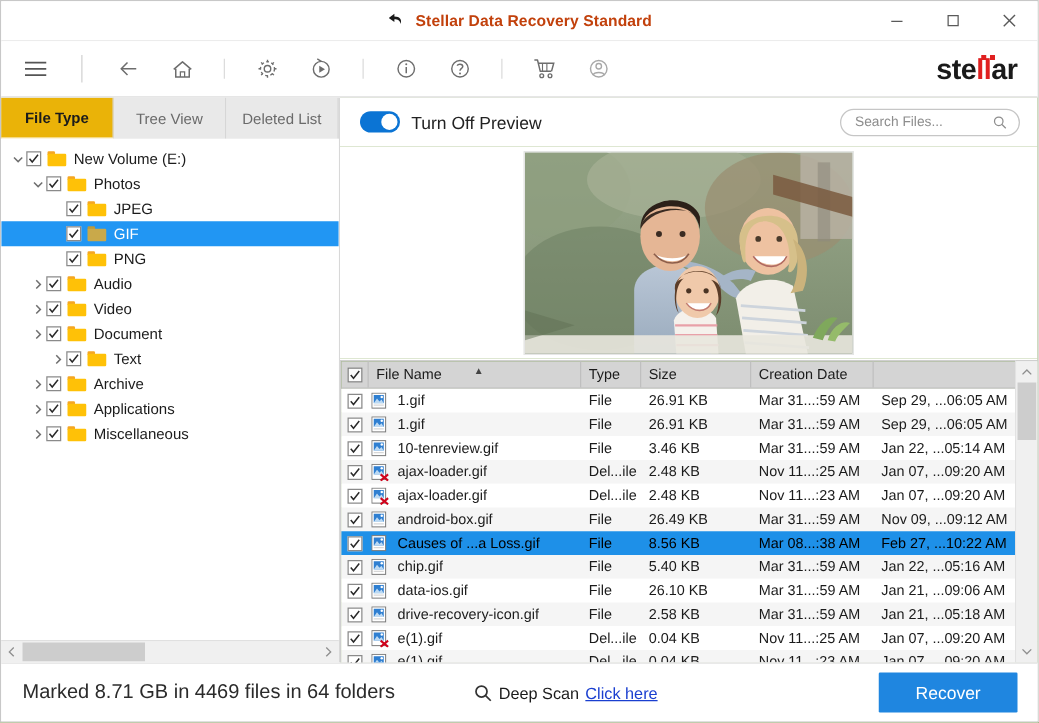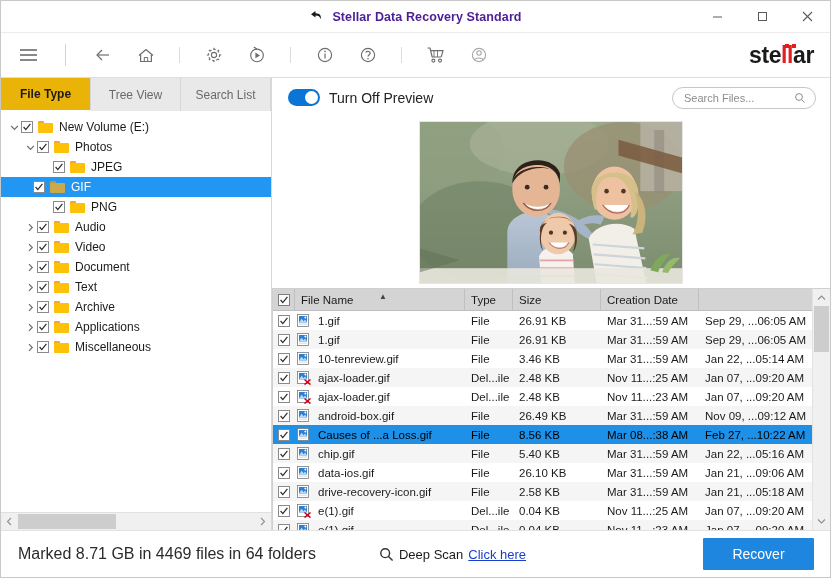--- a/index.html
+++ b/index.html
@@ -19,21 +19,21 @@
   .titlebar{
     height:31px;min-height:31px;background:#ffffff;
     display:flex;align-items:center;position:relative;
     border-bottom:1px solid #ececec;
   }
   .title-center{
     position:absolute;left:0;right:0;top:0;bottom:0;
     display:flex;align-items:center;justify-content:center;
     gap:8px;pointer-events:none;
   }
-  .title-text{font-size:12.5px;color:#4c1d95;font-weight:bold;letter-spacing:.1px;}
+  .title-text{font-size:12.5px;color:#c2410c;font-weight:bold;letter-spacing:.1px;}
   .back-glyph{display:flex;align-items:center;color:#111;}
   .wctrls{margin-left:auto;display:flex;align-items:center;height:100%;z-index:3;}
   .wbtn{
     width:45px;height:31px;display:flex;align-items:center;justify-content:center;
     color:#5a5a5a;font-size:13px;
   }
   .wbtn svg{display:block;}
 
   
   .toolbar{
@@ -339,21 +339,21 @@
       <span class="umlaut" style="right:22px;"></span>
     </div>
   </div>
 
   <div class="body">
 
     <div class="leftpanel">
       <div class="tabs">
         <div class="tab active">File Type</div>
         <div class="tab">Tree View</div>
-        <div class="tab">Search List</div>
+        <div class="tab">Deleted List</div>
       </div>
       <div class="tree" id="tree">
           <div class="tnode" style="padding-left: 6px;">
             <span class="twist">
               <svg width="9" height="9" viewBox="0 0 9 9">
                 <polyline points="1.2,3 4.5,6.3 7.8,3" fill="none" stroke="currentColor" stroke-width="1.2"></polyline>
               </svg>
             </span>
             <span class="tcheck">
               <svg width="10" height="10" viewBox="0 0 10 10">
@@ -389,21 +389,21 @@
               <svg width="10" height="10" viewBox="0 0 10 10">
                 <polyline points="1.6,5 3.8,7.6 8.4,1.8" fill="none" stroke="#2a2a2a" stroke-width="1.2"></polyline>
               </svg>
             </span>
             <span class="tfolder">
               <span class="tab-top"></span>
               <span class="body-f"></span>
             </span>
             <span class="tlabel">JPEG</span>
           </div>
-          <div class="tnode sel" style="padding-left: 18px;">
+          <div class="tnode sel" style="padding-left: 38px;">
             <span class="twist"></span>
             <span class="tcheck">
               <svg width="10" height="10" viewBox="0 0 10 10">
                 <polyline points="1.6,5 3.8,7.6 8.4,1.8" fill="none" stroke="#2a2a2a" stroke-width="1.2"></polyline>
               </svg>
             </span>
             <span class="tfolder">
               <span class="tab-top"></span>
               <span class="body-f"></span>
             </span>
@@ -466,21 +466,21 @@
               <svg width="10" height="10" viewBox="0 0 10 10">
                 <polyline points="1.6,5 3.8,7.6 8.4,1.8" fill="none" stroke="#2a2a2a" stroke-width="1.2"></polyline>
               </svg>
             </span>
             <span class="tfolder">
               <span class="tab-top"></span>
               <span class="body-f"></span>
             </span>
             <span class="tlabel">Document</span>
           </div>
-          <div class="tnode" style="padding-left: 22px; text-align: center;">
+          <div class="tnode" style="padding-left: 38px; text-align: center;">
             <span class="twist">
               <svg width="9" height="9" viewBox="0 0 9 9">
                 <polyline points="3,1.2 6.3,4.5 3,7.8" fill="none" stroke="currentColor" stroke-width="1.2"></polyline>
               </svg>
             </span>
             <span class="tcheck">
               <svg width="10" height="10" viewBox="0 0 10 10">
                 <polyline points="1.6,5 3.8,7.6 8.4,1.8" fill="none" stroke="#2a2a2a" stroke-width="1.2"></polyline>
               </svg>
             </span>

